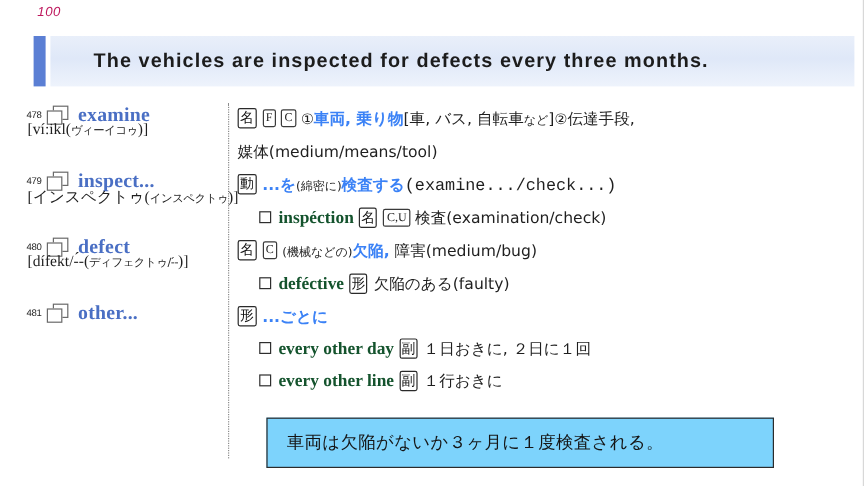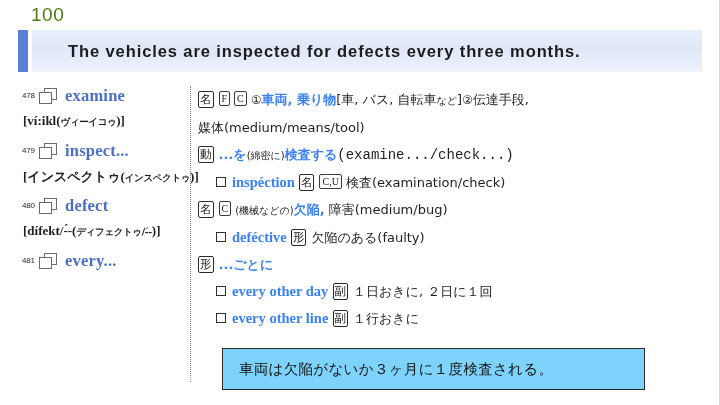--- a/index.html
+++ b/index.html
@@ -18,28 +18,29 @@
     overflow: hidden;
     border-right: 1px solid #d8d8d8;
     box-sizing: border-box;
   }
   
   .page-number {
     position: absolute;
     left: 31px;
     top: 4px;
     font-family: "Liberation Sans", sans-serif;
-    font-size: 19px;
-    color: #4d7c0f;
+    font-size: 11px;
+    color: #be185d;
     letter-spacing: 0.5px;
+    font-style: italic;
   }
   
   .header-band {
     position: absolute;
-    left: 18px;
+    left: 28px;
     top: 30px;
     width: 684px;
     height: 31px;
     text-decoration: underline;
   }
   .header-accent {
     position: absolute;
     left: 0;
     top: 0;
     width: 10px;
@@ -132,26 +133,25 @@
     font-family: "Liberation Serif", serif;
     font-weight: bold;
     font-size: 16.5px;
     color: #4a6fc4;
     letter-spacing: 0.2px;
     white-space: nowrap;
   }
   .word-pron {
     position: absolute;
     left: 1px;
-    top: 27px;
+    top: 14px;
     font-family: "Liberation Serif", serif;
     font-size: 13px;
     color: #1f1f1f;
     white-space: nowrap;
-    font-weight: bold;
   }
   .word-pron .kana {
     font-family: "DejaVu Sans", sans-serif;
     font-size: 9.5px;
     letter-spacing: -0.4px;
   }
   
   .def-col {
     position: absolute;
     left: 198px;
@@ -208,21 +208,21 @@
     font-size: 10px;
   }
   .latin {
     font-family: Liberation Mono, monospace;
     font-size: 14px;
   }
   .sub-word {
     font-family: "Liberation Serif", serif;
     font-weight: bold;
     font-size: 14.5px;
-    color: #3b82f6;
+    color: #14532d;
   }
   .cbox {
     display: inline-block;
     box-sizing: border-box;
     width: 10px;
     height: 10px;
     border: 1.3px solid #2e2e2e;
     margin-right: 6px;
     vertical-align: 0px;
   }
@@ -307,21 +307,21 @@
       <div class="word-pron"><span>[dífekt/-́-(</span><span class="kana">ディフェクトゥ/-́-</span><span>)]</span></div>
     </div>
 
     <div class="word-entry">
       <div class="head-row">
         <span class="entry-num">481</span>
         <span class="stack-icon">
           <span class="sq back"></span>
             <span class="sq front"></span>
         </span>
-        <span class="word-head">every...</span>
+        <span class="word-head">other...</span>
       </div>
     </div>
 
   </div>
 
   <div class="def-col">
 
     <div class="def-block">
       <div class="def-line"><span class="pos">名</span><span class="gbox">F</span><span class="gbox">C</span><span class="circ">①</span><span class="blue">車両, 乗り物</span><span>[車, バス, 自転車</span><span class="small-kana">など</span><span>]</span><span class="circ">②</span><span>伝達手段,</span></div>
       <div class="def-line">媒体(medium/means/tool)</div>

